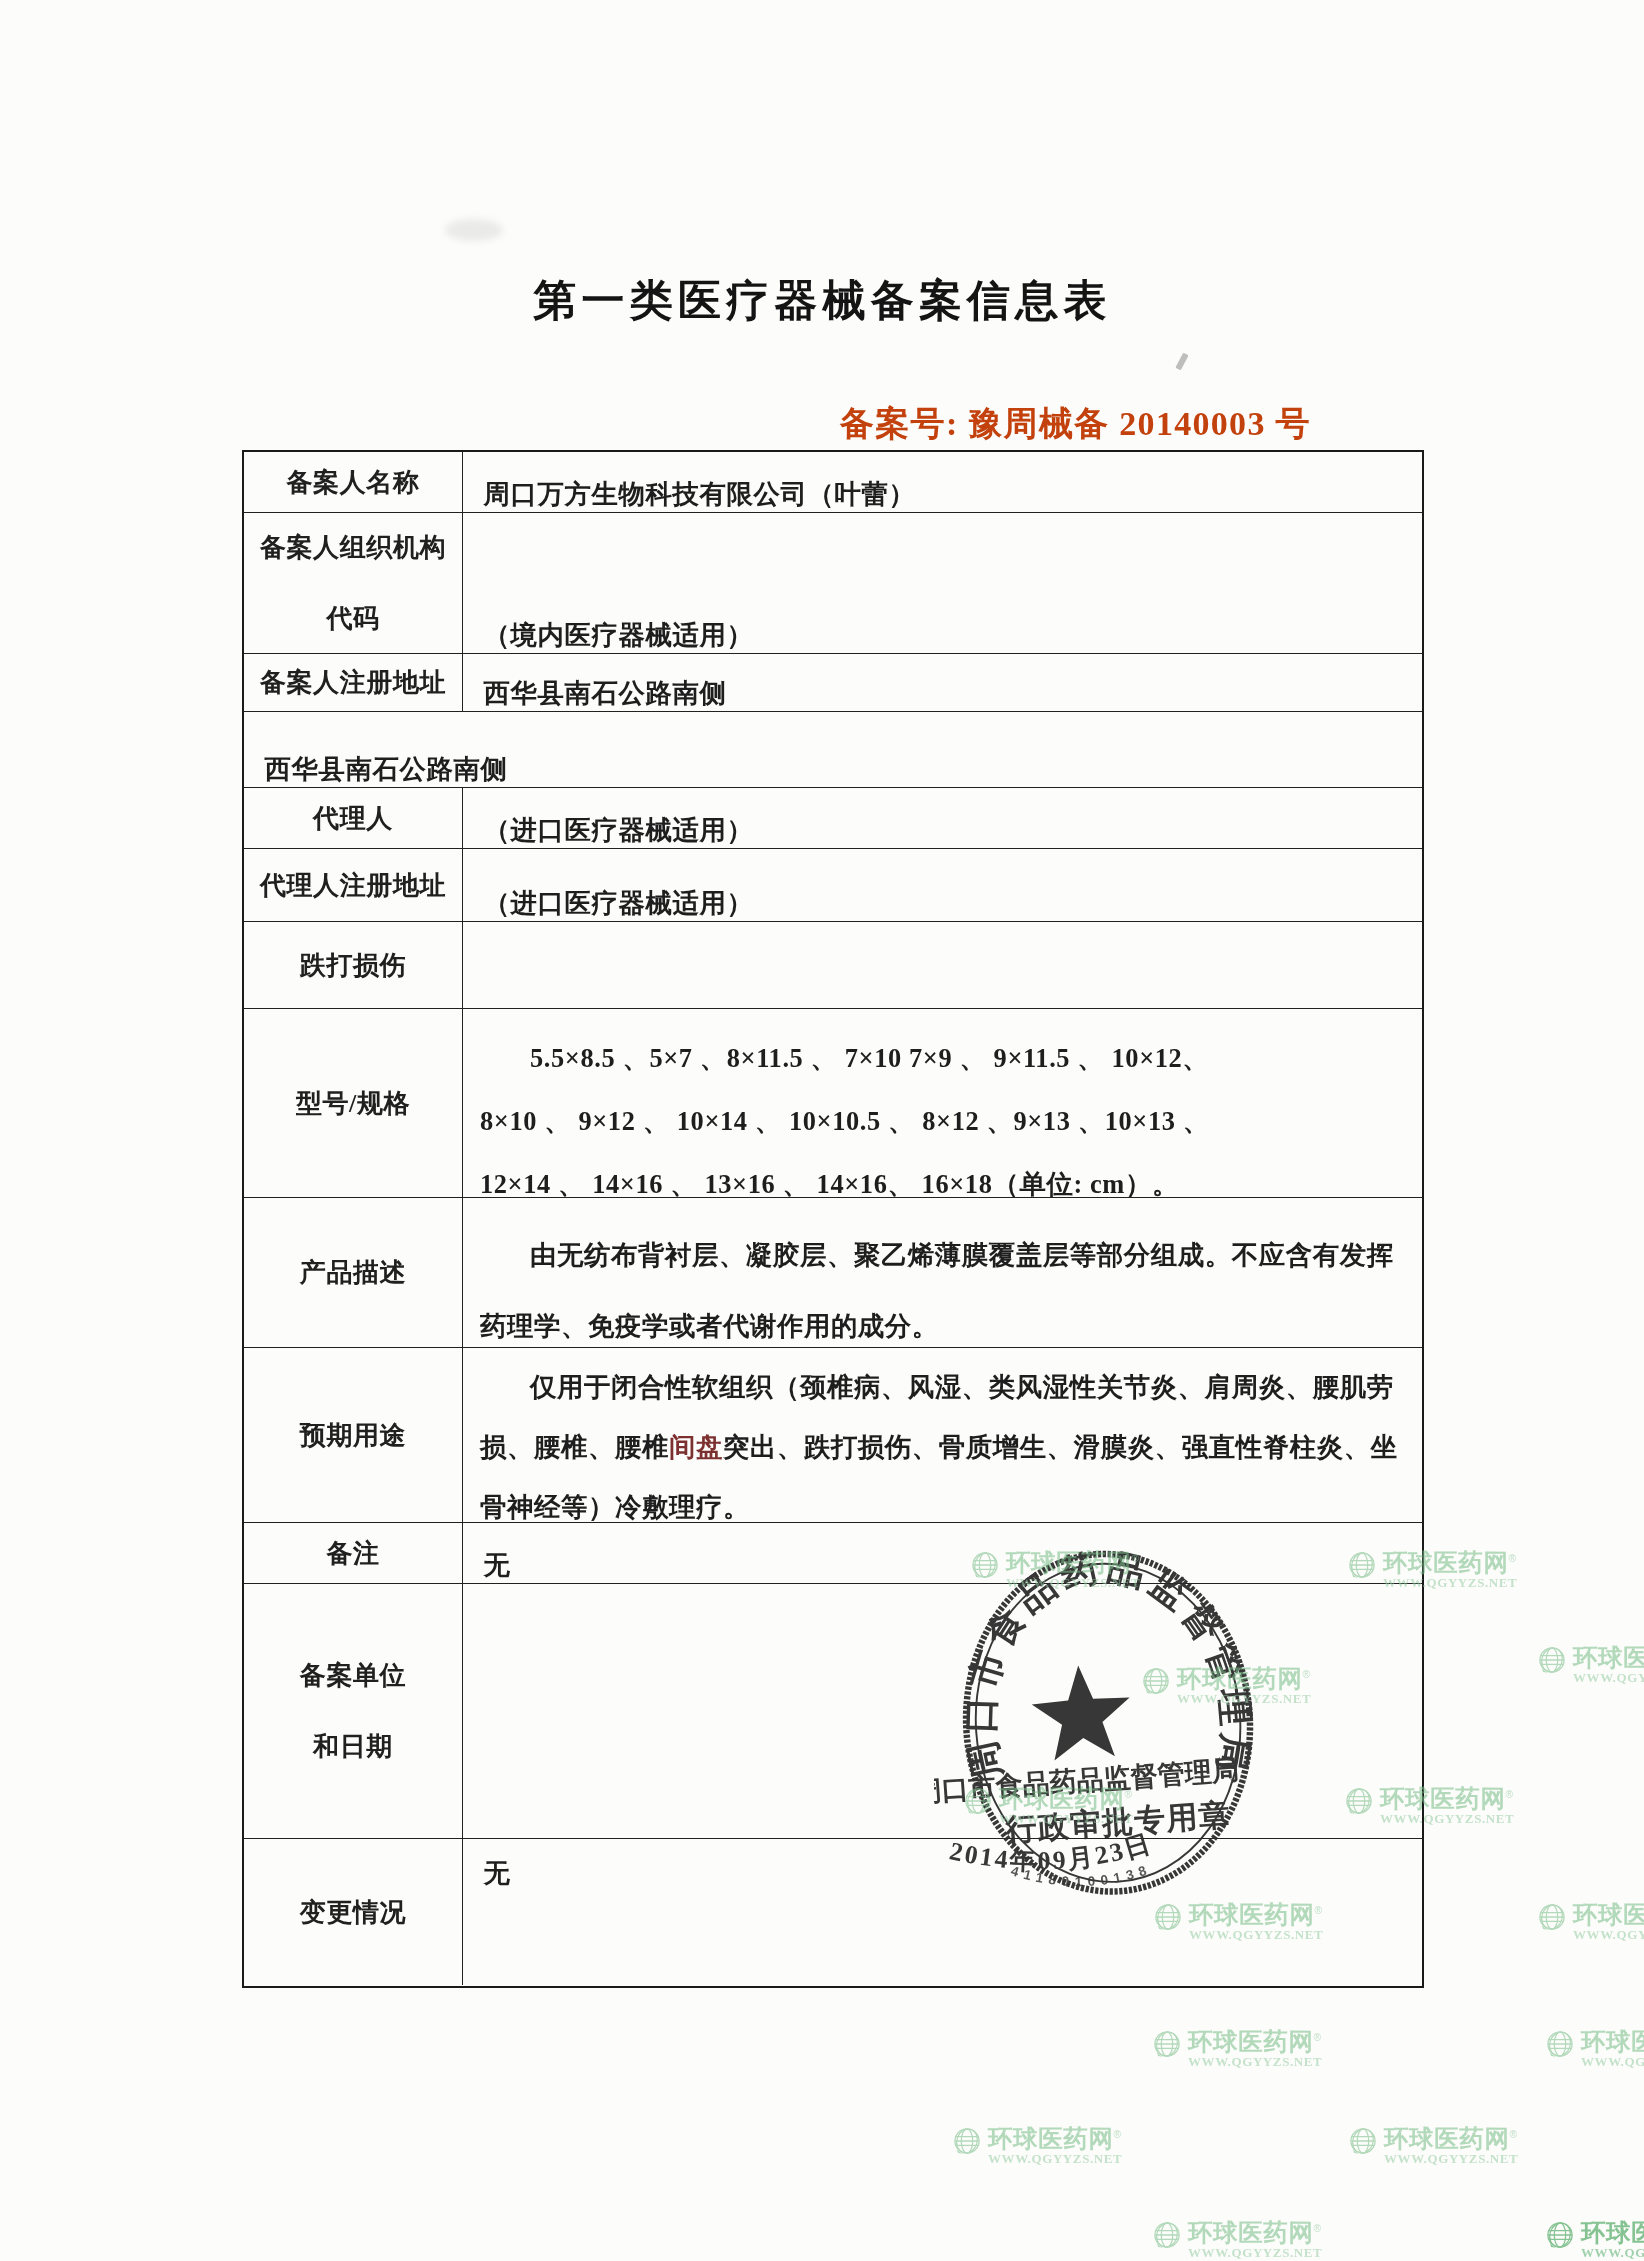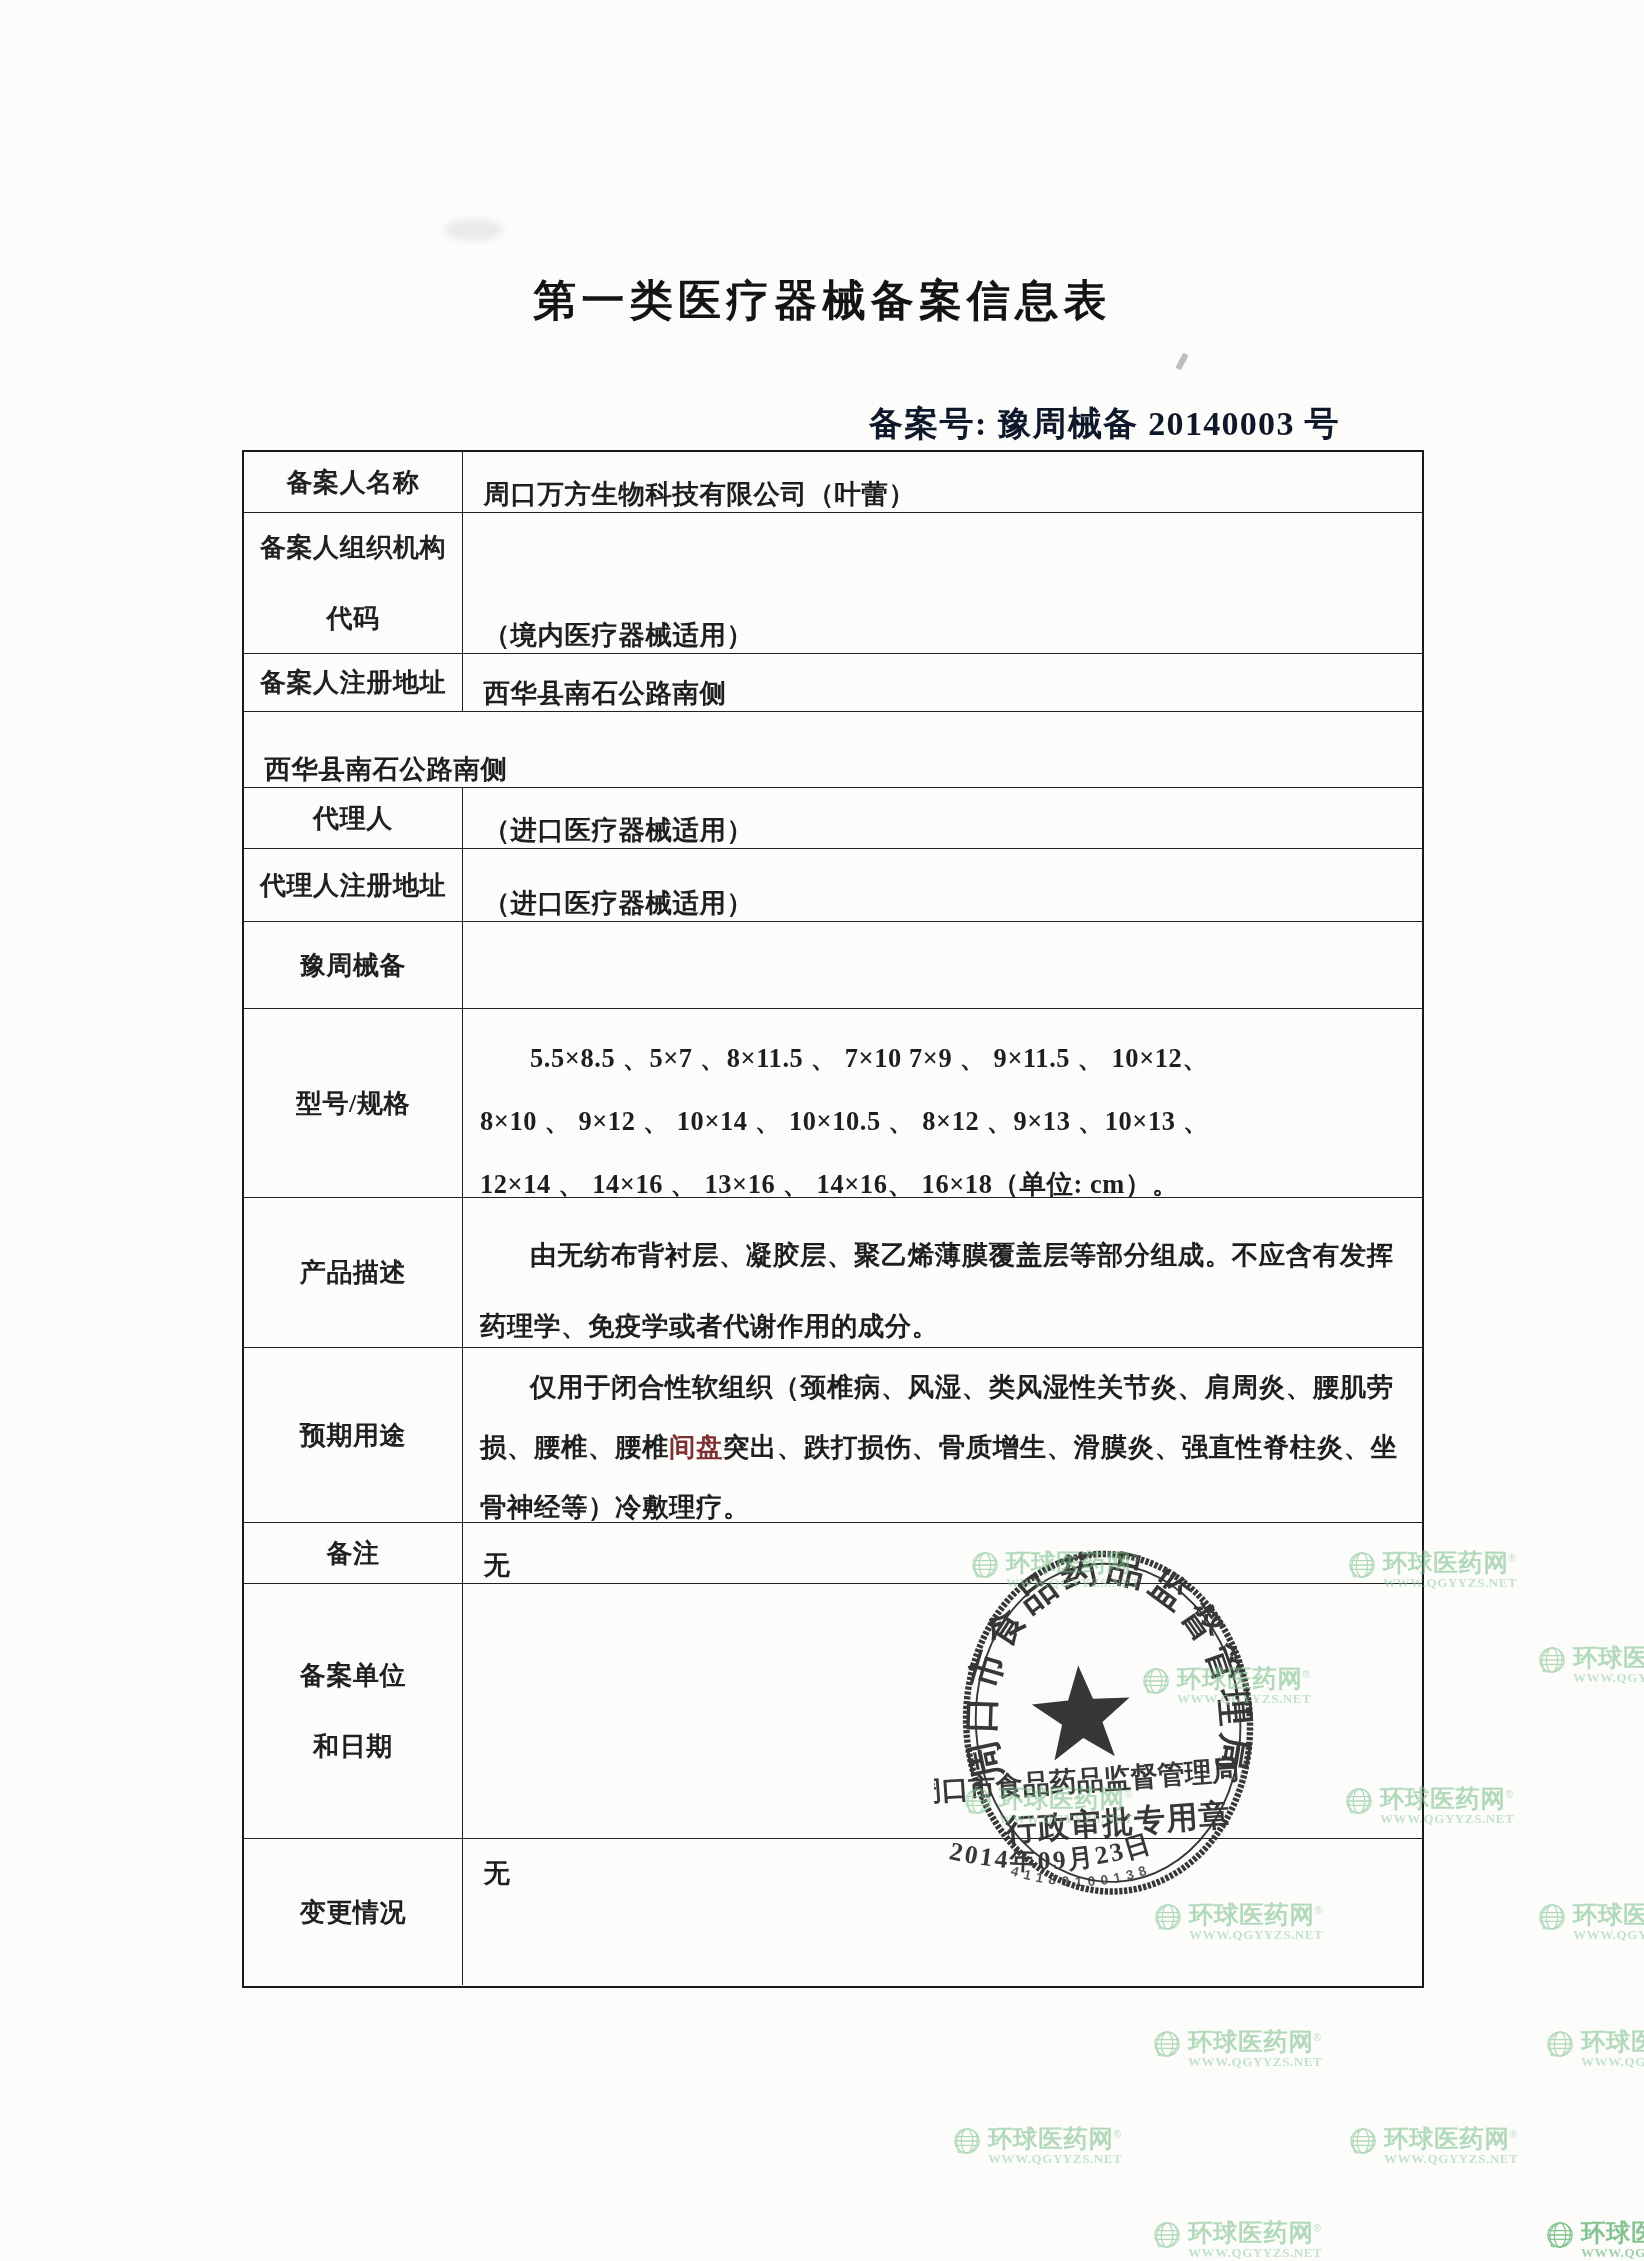--- a/index.html
+++ b/index.html
@@ -10,23 +10,23 @@
     color:#1c1c1c;
   }
   
   .doc-title{
     position:absolute; top:243px; left:50%; transform:translateX(-50%);
     font-family:"Liberation Sans","DejaVu Sans",sans-serif;
     font-size:43px; font-weight:900; letter-spacing:5.2px; white-space:nowrap;
     color:#141414;
   }
   .record-no{
-    position:absolute; top:401px; left:869px;
+    position:absolute; top:401px; left:840px;
     font-size:34px; font-weight:800; letter-spacing:1.3px; white-space:nowrap;
-    color:#0f172a;
+    color:#c2410c;
   }
   .speck{position:absolute; background:#8a8a8a; opacity:.55; border-radius:1.3px;}
   .smudge{position:absolute; background:#c9c9c9; opacity:.35; filter:blur(3.9px); border-radius:50%;}
   
   .info-table{
     position:absolute; left:242px; top:450px; width:1182px; height:1538px;
     border:2.6px solid #1a1a1a; box-sizing:border-box; z-index:1;
   }
   .row{display:flex; box-sizing:border-box; border-bottom:1.9px solid #212121;}
   .row:last-child{border-bottom:none;}
@@ -127,21 +127,21 @@
       <div class="cell-label">
           <span>代理人注册地址</span>
         </div>
       <div class="cell-value">
           <span>（进口医疗器械适用）</span>
         </div>
     </div>
 
     <div class="row" style="height:87px;">
       <div class="cell-label">
-          <span>豫周械备</span>
+          <span>跌打损伤</span>
         </div>
     </div>
 
     <div class="row" style="height:189px;">
       <div class="cell-label">
           <span>型号/规格</span>
         </div>
       <div class="cell-value lines" style="padding-top:18px; line-height:63px;">
         <span class="vline indent">5.5×8.5 、5×7 、8×11.5 、 7×10  7×9 、  9×11.5 、 10×12、</span>
         <span class="vline">8×10 、 9×12 、 10×14 、 10×10.5  、 8×12  、9×13 、10×13 、</span>

